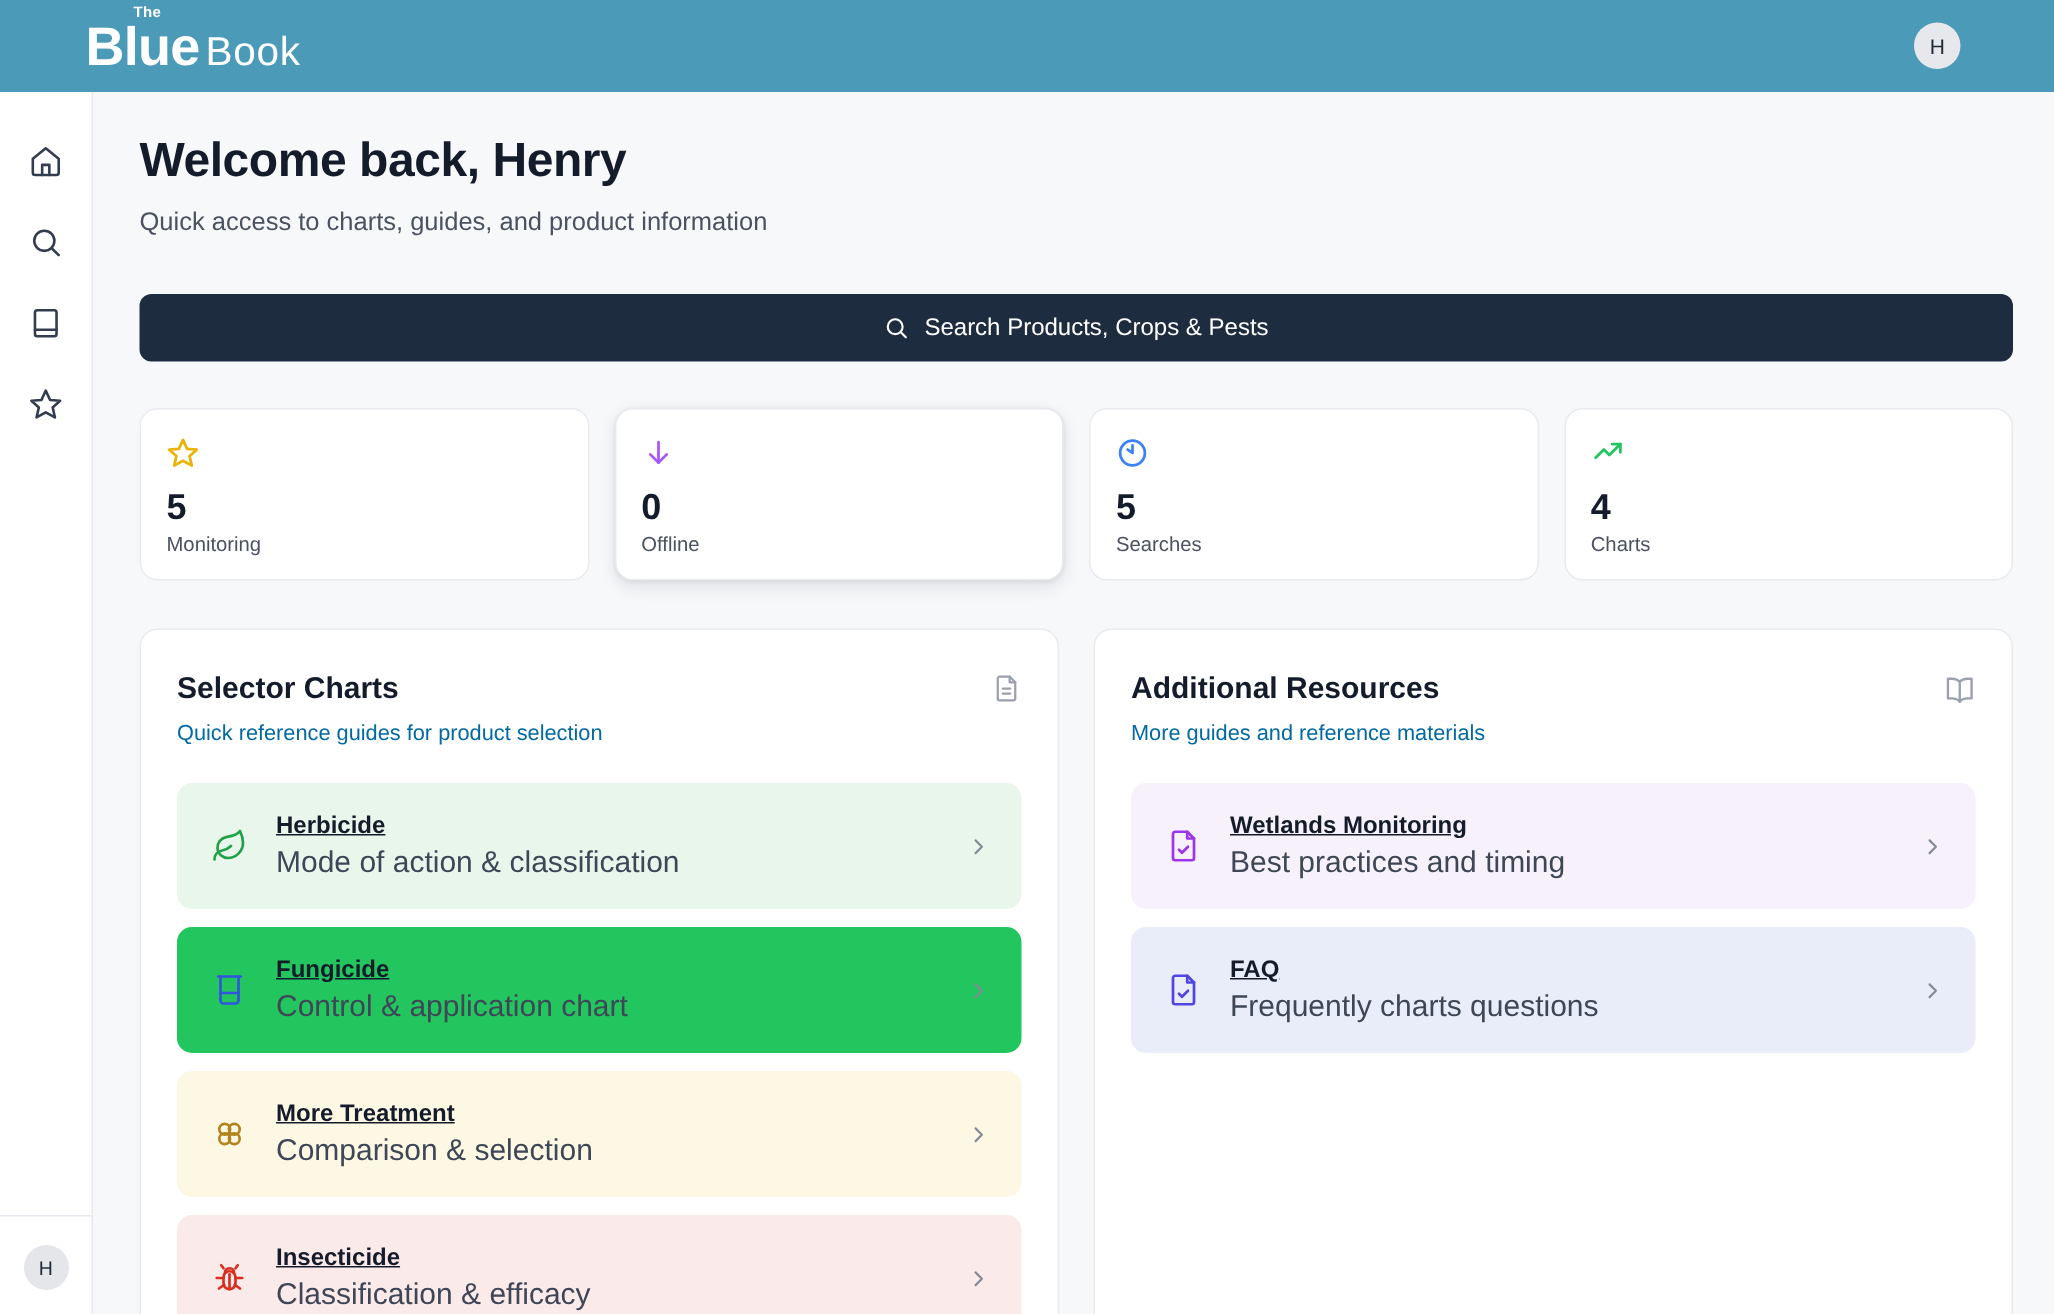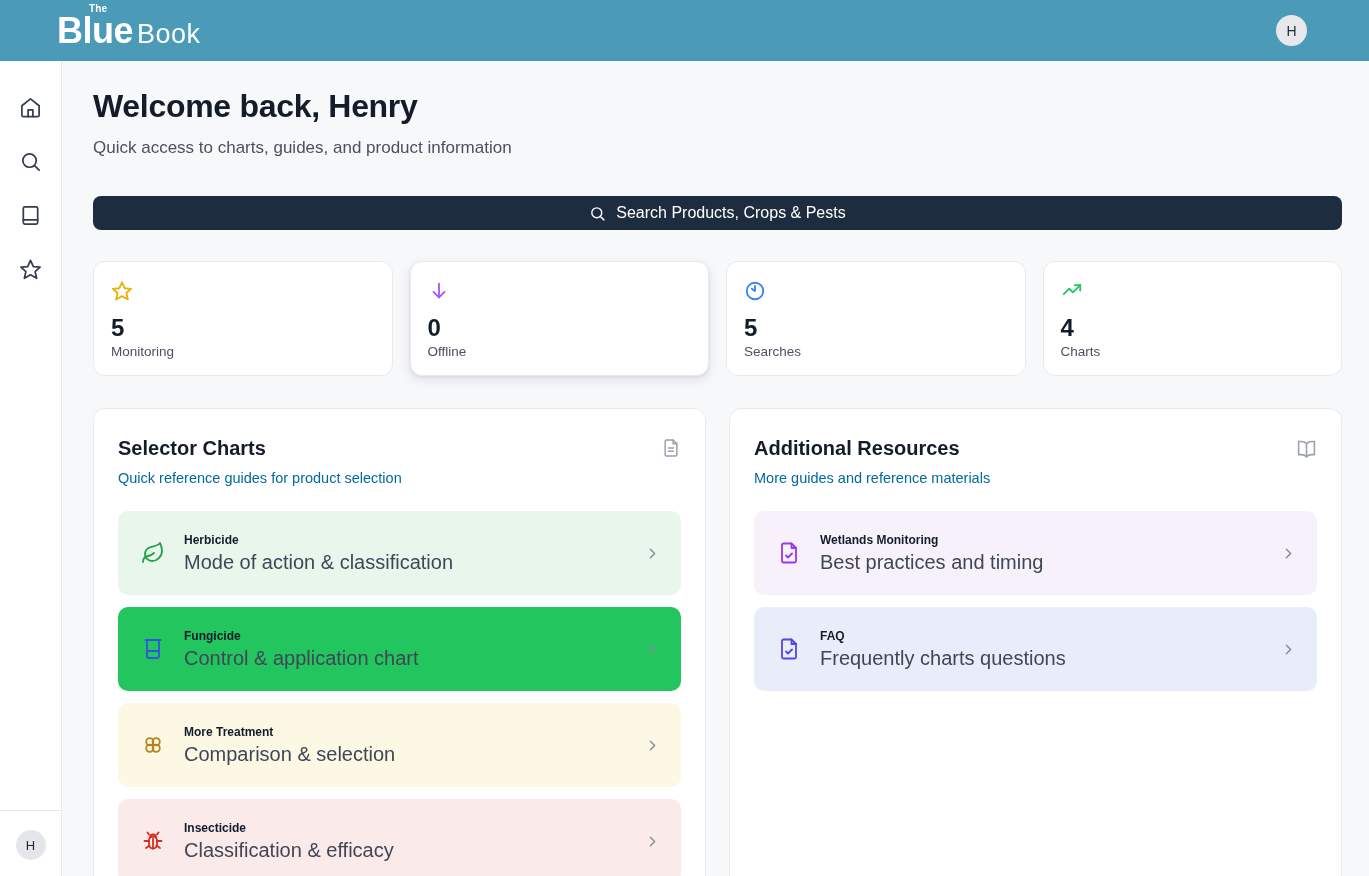--- a/index.html
+++ b/index.html
@@ -40,21 +40,21 @@
     display: flex; justify-content: center; padding: 19px 0 16px;
   }
   .sidebar-footer .avatar { width: 30px; height: 30px; background: #e4e6ea; font-size: 13px; }
 
   
   .main { margin-left: 62px; margin-top: 61px; padding: 27px 27px 0 31px; }
   .page-title { font-size: 32px; font-weight: 700; color: #141b2a; letter-spacing: -0.3px; }
   .page-subtitle { margin-top: 13px; font-size: 17px; color: #4a5160; }
 
   .search-btn {
-    margin-top: 38px; width: 100%; height: 34px; border: none; border-radius: 8px;
+    margin-top: 38px; width: 100%; height: 45px; border: none; border-radius: 8px;
     background: #1e2c40; color: #fff; font-family: inherit; font-size: 16px; font-weight: 500;
     display: flex; align-items: center; justify-content: center; gap: 10px; cursor: pointer;
   }
 
   
   .stats-row { margin-top: 31px; display: grid; grid-template-columns: repeat(4, 1fr); gap: 17px; }
   .stat-card {
     background: #fff; border: 1px solid #e8eaee; border-radius: 12px;
     padding: 18px 17px 16px; cursor: pointer;
   }
@@ -80,21 +80,21 @@
     height: 84px; border-radius: 10px; display: flex; align-items: center;
     padding: 0 20px 0 23px; gap: 19px; cursor: pointer;
   }
   .row-green  { background: #e9f6ec; } .row-green  .row-icon { color: #22a04a; }
   .row-blue   { background: #22c55e; } .row-blue   .row-icon { color: #3155dd; }
   .row-yellow { background: #fcf8e4; } .row-yellow .row-icon { color: #b3831d; }
   .row-red    { background: #fbeaea; } .row-red    .row-icon { color: #d92d20; }
   .row-purple { background: #f7f1fc; } .row-purple .row-icon { color: #9b34ea; }
   .row-indigo { background: #e9ecf9; } .row-indigo .row-icon { color: #4f46e5; }
   .row-text { flex: 1; }
-  .row-title { font-size: 12px; font-weight: 700; color: #141b2a; }
+  .row-title { font-size: 16px; font-weight: 700; color: #141b2a; text-decoration: underline; }
   .row-sub { margin-top: 4px; font-size: 20px; color: #3f4757; }
   .row-chevron { color: #848b98; }
 </style>
 </head>
 <body>
 
 <header class="app-header">
   <div class="logo">
     <span class="the">The</span>
     <span class="blue">Blue</span>

